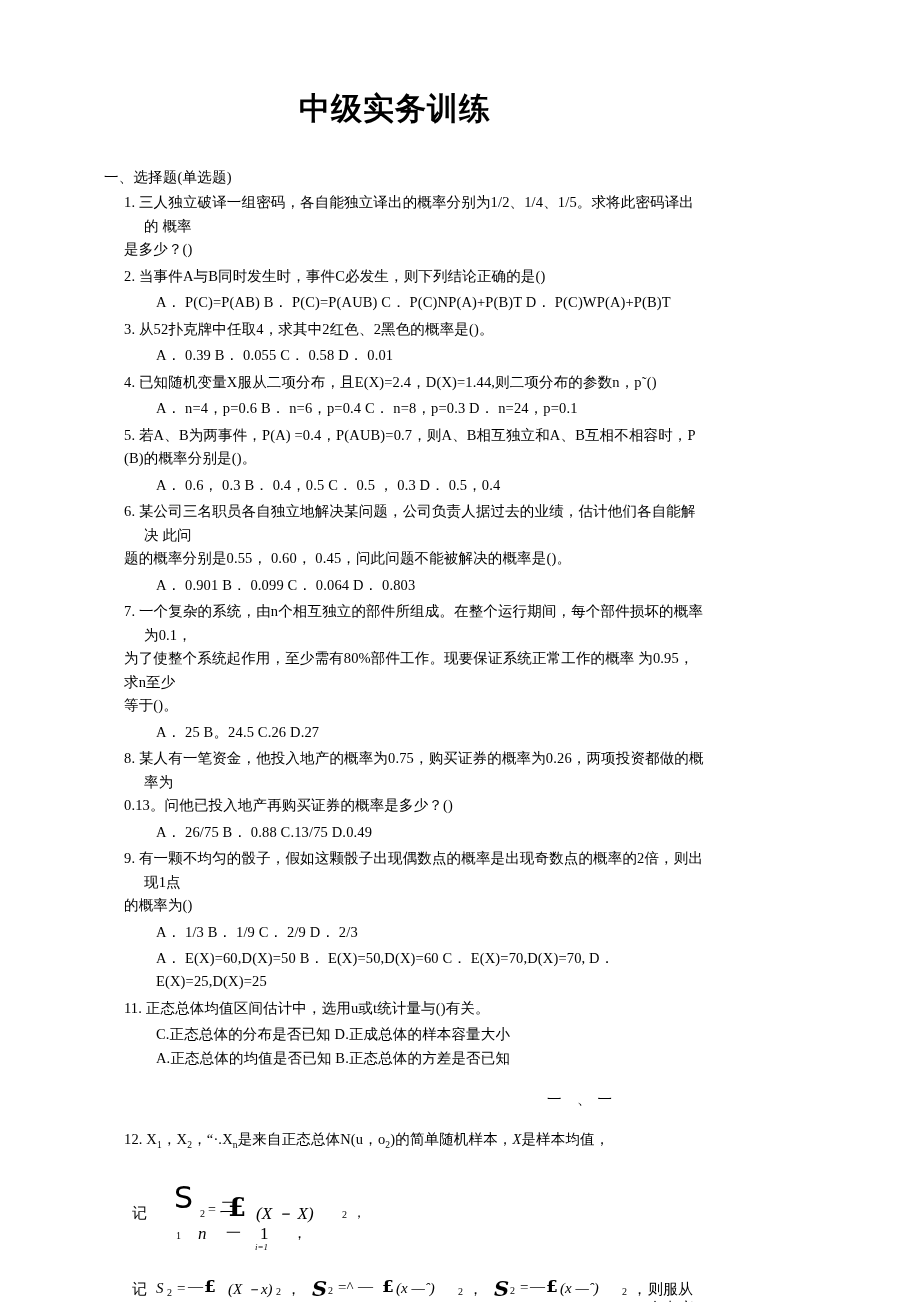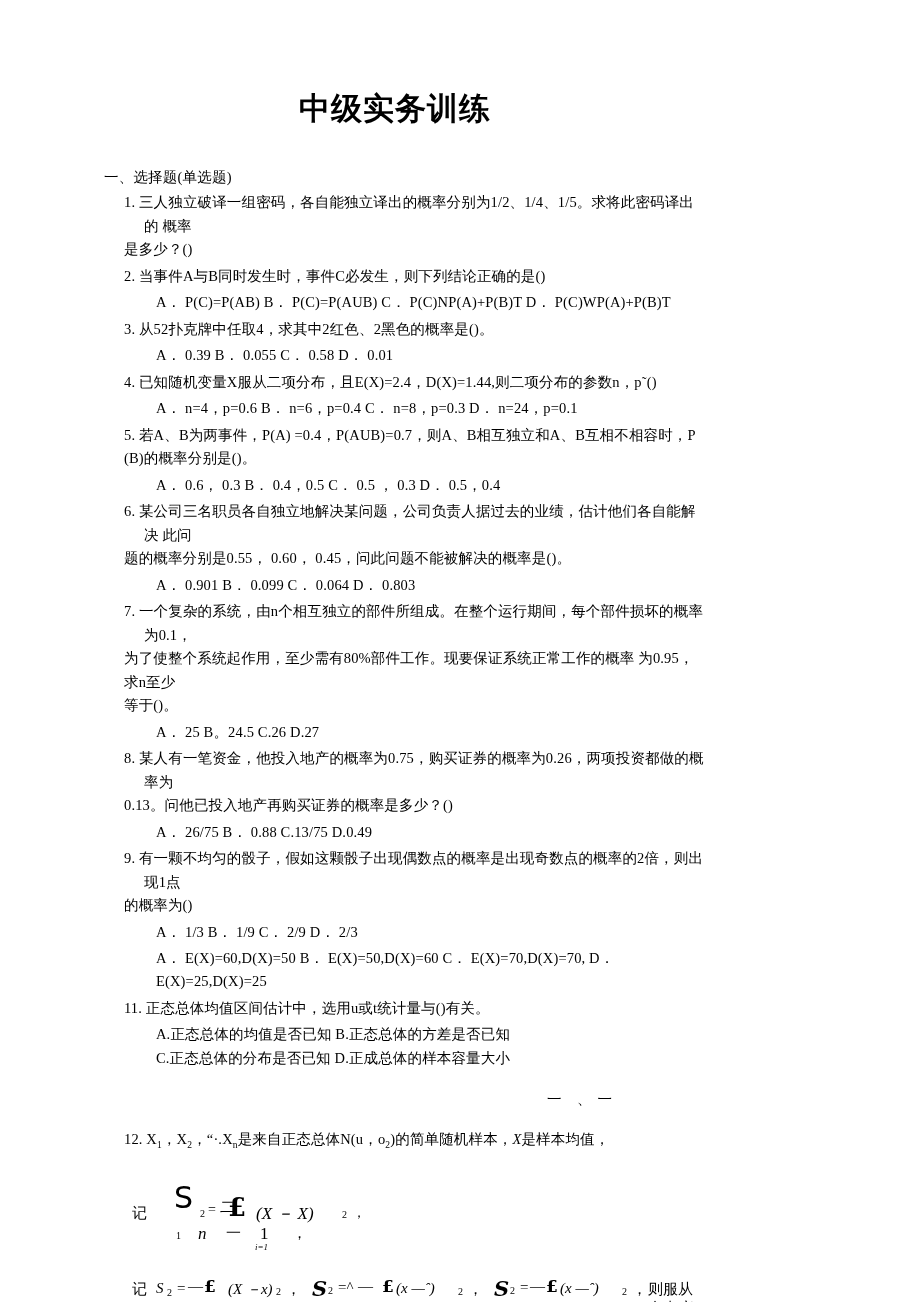--- a/index.html
+++ b/index.html
@@ -214,22 +214,22 @@
     </div>
 
     <div class="opts">
       <span class="optline">A． E(X)=60,D(X)=50 B． E(X)=50,D(X)=60 C． E(X)=70,D(X)=70, D． E(X)=25,D(X)=25</span>
     </div>
 
     <div class="q">
       <span class="qline first"><span>11.</span> <span>正态总体均值区间估计中，选用u或t统计量与()有关。</span></span>
     </div>
     <div class="opts">
+      <span class="optline">C.正态总体的分布是否已知    D.正成总体的样本容量大小</span>
       <span class="optline">A.正态总体的均值是否已知    B.正态总体的方差是否已知</span>
-      <span class="optline">C.正态总体的分布是否已知    D.正成总体的样本容量大小</span>
     </div>
 
     <div class="stray">一 、一</div>
 
     <div class="q">
       <span class="qline first"><span>12.</span>
         <span>X</span><span class="sub">1</span><span>，</span><span>X</span><span class="sub">2</span><span>，</span><span>“·.X</span><span class="sub">n</span><span>是来自正态总体N(u，o</span><span class="sub">2</span><span>)的简单随机样本，</span><span style="font-style:italic">X</span><span>是样本均值，</span>
       </span>
     </div>
 

